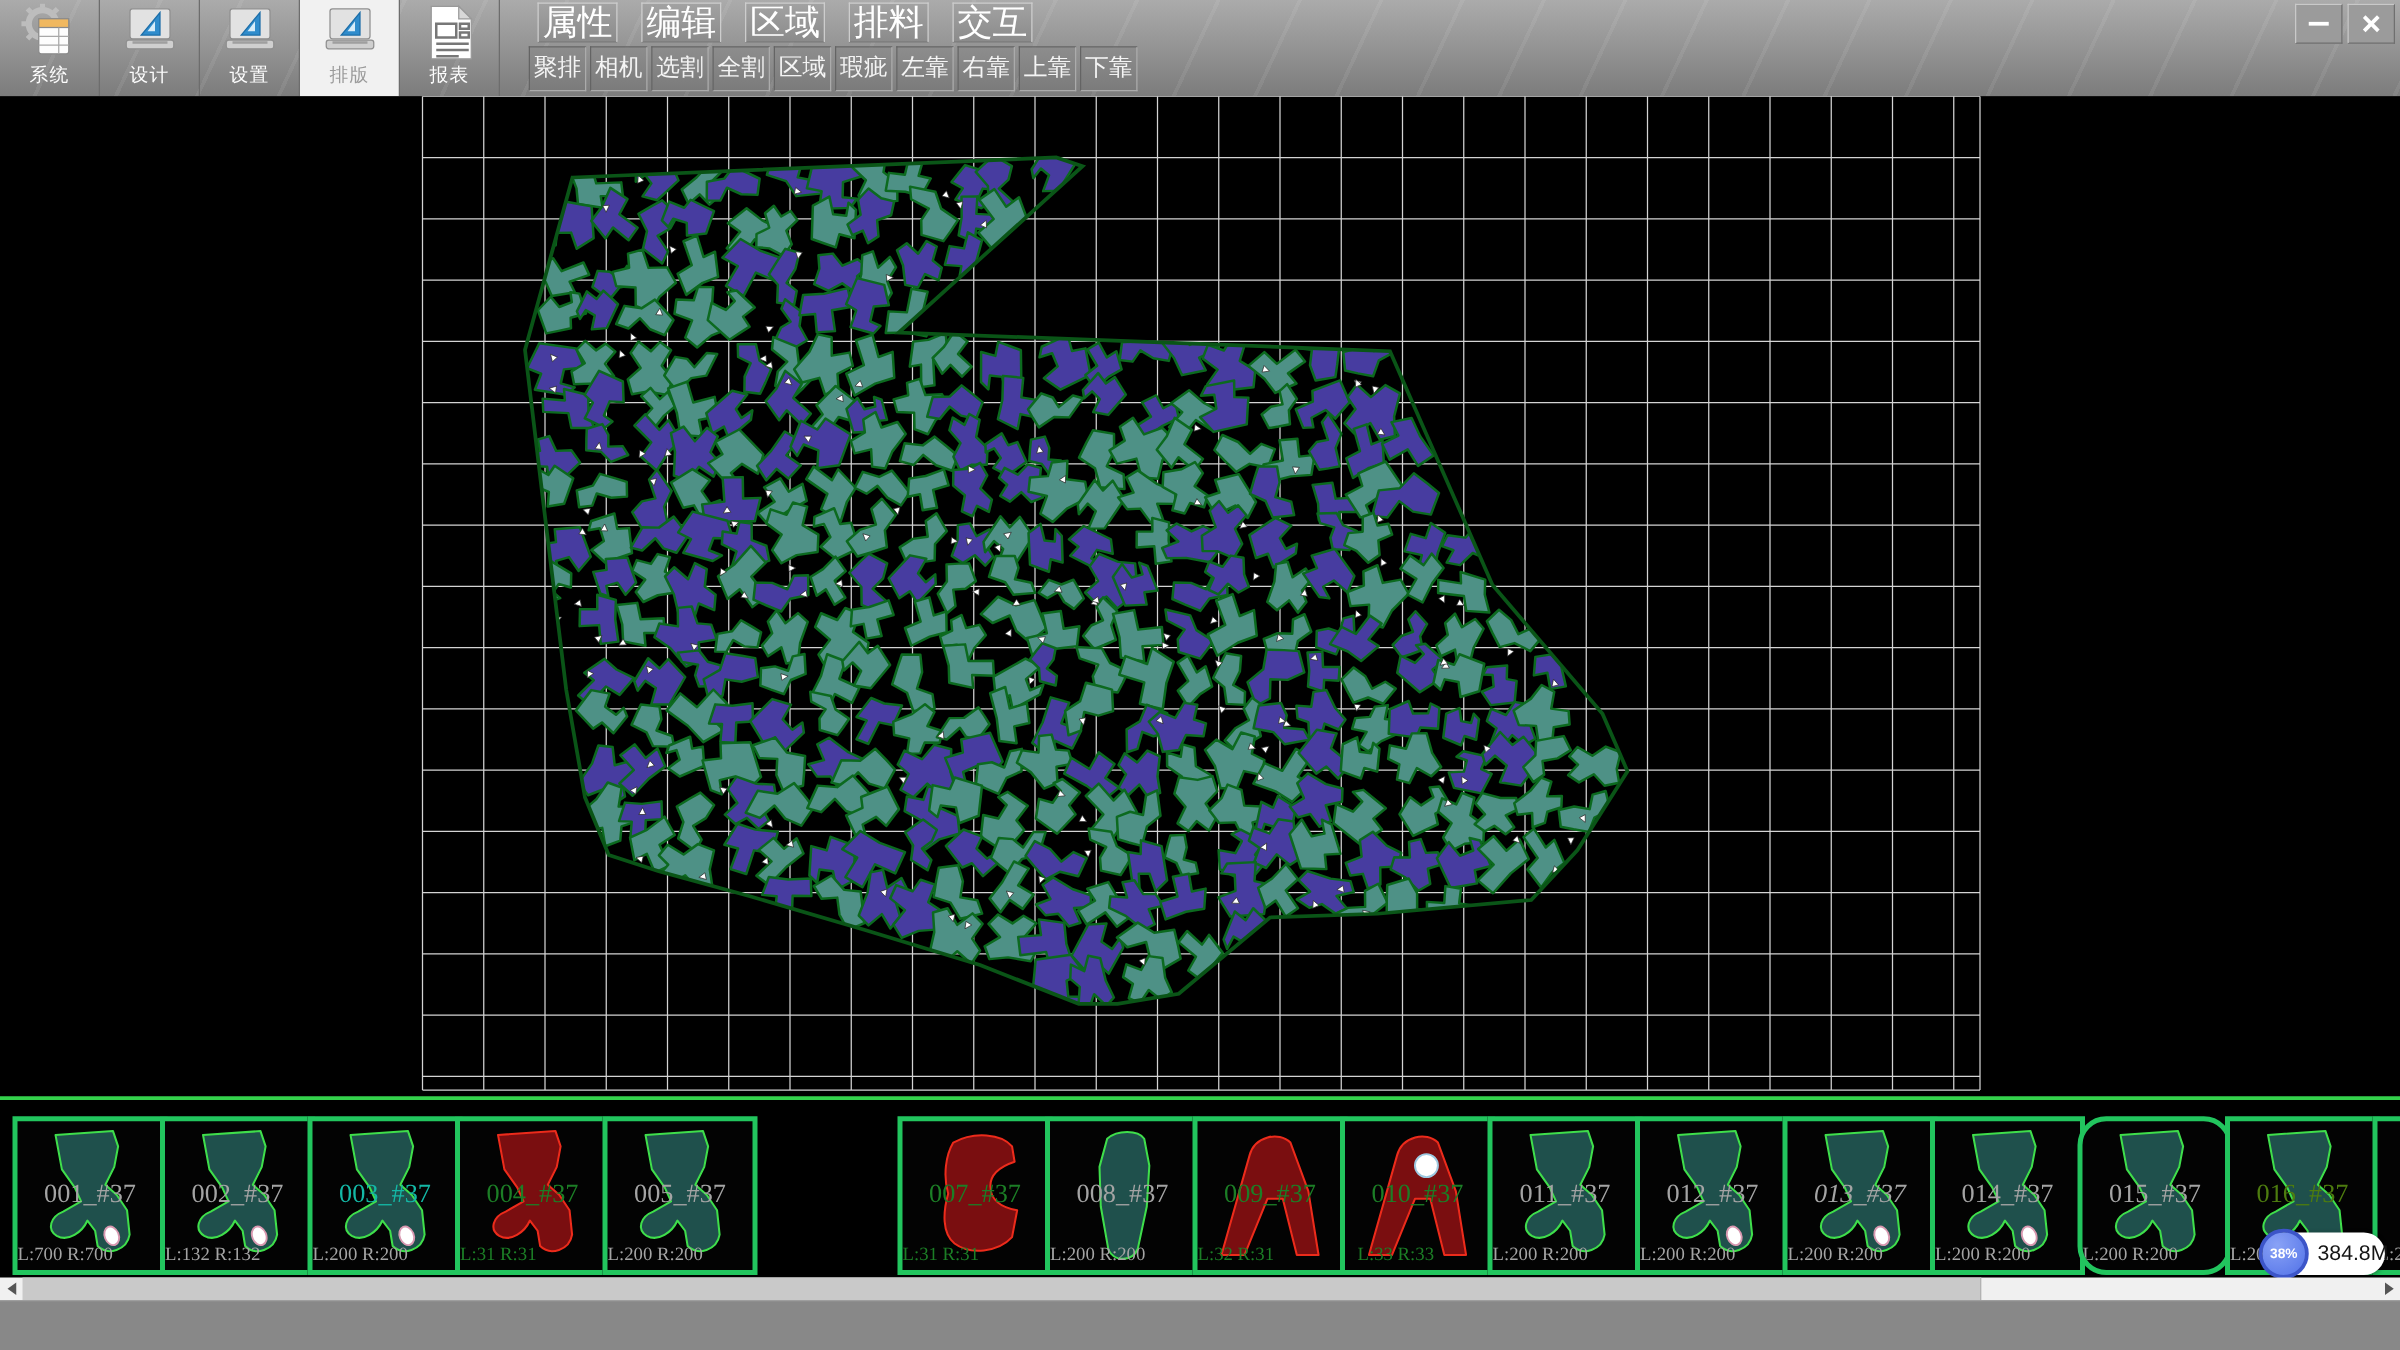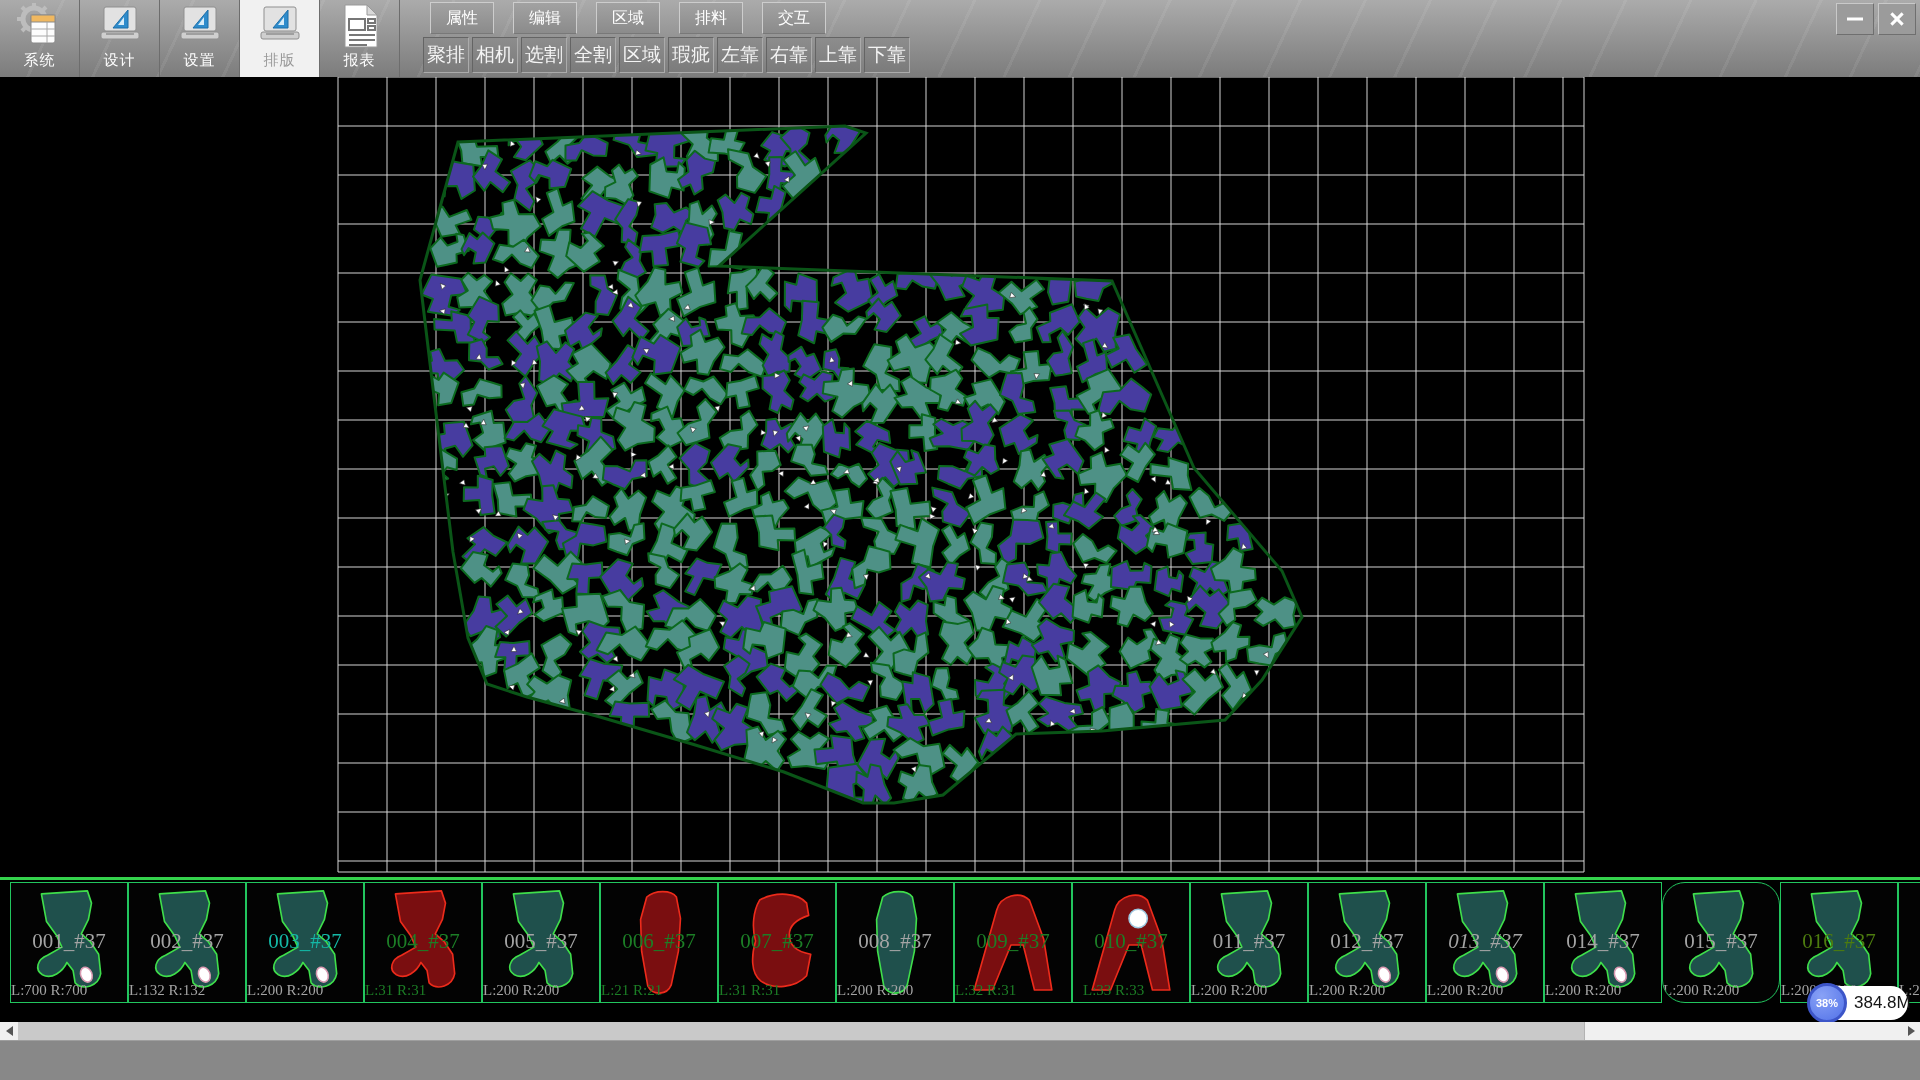--- a/index.html
+++ b/index.html
@@ -14,21 +14,21 @@
     background:repeating-linear-gradient(115deg,transparent 0 56px,rgba(255,255,255,.07) 56px 59px);}
   #app-buttons{position:absolute;left:0;top:0;height:77px;display:flex;}
   .app-btn{width:79px;height:77px;display:flex;flex-direction:column;align-items:center;
     justify-content:flex-start;border-right:1px solid #6d6d6d;cursor:pointer;position:relative;}
   .app-btn.active{background:#f1f1f1;}
   .app-btn .ico{width:46px;height:46px;margin-top:3px;}
   .app-btn .lbl{color:#fdfdfd;font-size:15px;margin-top:2px;letter-spacing:1px;}
   .app-btn.active .lbl{color:#9a9a9a;}
 
   #menu-row{position:absolute;left:430px;top:2px;display:flex;gap:19px;}
-  .menu-btn{width:62px;height:30px;line-height:30px;text-align:center;color:#fff;font-size:16px;
+  .menu-btn{width:62px;height:30px;line-height:30px;text-align:center;color:#fff;font-size:28px;
     background:linear-gradient(#a2a2a2,#8b8b8b);border:1px solid #cscsc;border:1px solid #cdcdcd;
     border-bottom-color:#787878;cursor:pointer;}
   #tool-row{position:absolute;left:423px;top:37px;display:flex;gap:3px;}
   .tool-btn{width:44px;height:34px;line-height:34px;text-align:center;color:#f4f4f4;font-size:19px;
     background:linear-gradient(#8d8d8d,#7b7b7b);
     border:1px solid;border-color:#646464 #ababab #ababab #646464;cursor:pointer;}
 
   #win-controls{position:absolute;right:4px;top:3px;display:flex;gap:4px;}
   .win-btn{width:36px;height:30px;background:#9b9b9b;position:relative;cursor:pointer;
     border:1px solid;border-color:#c9c9c9 #6f6f6f #6f6f6f #c9c9c9;}
@@ -38,22 +38,22 @@
   .win-btn .x2{transform:translate(-50%,-50%) rotate(-45deg);}
 
   
   #canvas-area{position:absolute;left:0;top:77px;width:1920px;height:800px;background:#000;}
 
   
   #strip-sep{position:absolute;left:0;top:877px;width:1920px;height:3px;background:#34d24c;}
 
   
   #thumb-strip{position:absolute;left:0;top:880px;width:1920px;height:142px;background:#000;overflow:hidden;}
-  .thumb-cell{position:absolute;top:2px;width:116px;height:119px;background:#030303;
-    border:1px solid #22c55e;cursor:pointer;overflow:hidden;}
+  .thumb-cell{position:absolute;top:13px;width:116px;height:119px;background:#030303;
+    border:4px solid #22c55e;cursor:pointer;overflow:hidden;}
   .thumb-cell svg{position:absolute;left:50%;top:50%;transform:translate(-50%,-50%);}
   .thumb-name{position:absolute;left:0;right:0;top:50%;transform:translateY(-58%);
     text-align:center;font-family:"Liberation Serif","DejaVu Serif",serif;font-size:21px;pointer-events:none;}
   .thumb-info{position:absolute;left:0;right:0;bottom:3px;text-align:left;
     font-family:Liberation Serif, serif;font-size:15px;pointer-events:none;}
 
   
   #memory-badge{position:absolute;right:12px;bottom:60px;width:98px;height:34px;background:#fff;
     border-radius:17px;box-shadow:0 1px 4px rgba(0,0,0,.4);}
   #memory-badge .circle{position:absolute;left:-3px;top:-3px;width:34px;height:34px;border-radius:50%;
@@ -726,27 +726,20 @@
         <div class="thumb-name" style="color: rgb(28, 126, 38);">004_#37</div>
         <div class="thumb-info" style="color: rgb(28, 126, 38);">L:31 R:31</div>
       </div>
       <div class="thumb-cell" style="left: 482px;">
         <svg width="92" height="112" viewBox="0 0 90 108">
           <path d="M18,6 L63,3 L67,15 L64,31 L57,45 L66,53 L74,65 L76,84 C74,96 59,101 51,93 L49,81 L43,73 C39,82 28,90 19,85 C11,80 14,70 24,66 L38,58 L33,47 L23,33 Z" fill="#1f504c" stroke="#3fde4b" stroke-width="1.6" stroke-linejoin="round"></path>
         </svg>
         <div class="thumb-name" style="color: rgb(164, 164, 164);">005_#37</div>
         <div class="thumb-info" style="color: rgb(164, 164, 164);">L:200 R:200</div>
       </div>
-      <div class="thumb-cell" style="left: 600px;">
-        <svg width="92" height="112" viewBox="0 0 90 108">
-          <path d="M33,9 C41,2 57,2 62,9 L66,30 L64,62 L57,95 C53,105 39,106 34,96 L28,62 L27,31 Z" fill="#7a0e10" stroke="#ec2b1b" stroke-width="1.6" stroke-linejoin="round"></path>
-        </svg>
-        <div class="thumb-name" style="color: rgb(28, 126, 38);">006_#37</div>
-        <div class="thumb-info" style="color: rgb(28, 126, 38);">L:21 R:21</div>
-      </div>
       <div class="thumb-cell" style="left: 718px;">
         <svg width="92" height="112" viewBox="0 0 90 108">
           <path d="M28,12 C44,3 66,5 74,15 L76,27 C64,31 57,37 57,46 C57,57 66,63 78,65 L74,86 C63,98 41,100 29,91 C19,83 20,66 24,52 C20,38 22,22 28,12 Z" fill="#7a0e10" stroke="#ec2b1b" stroke-width="1.6" stroke-linejoin="round"></path>
         </svg>
         <div class="thumb-name" style="color: rgb(28, 126, 38);">007_#37</div>
         <div class="thumb-info" style="color: rgb(28, 126, 38);">L:31 R:31</div>
       </div>
       <div class="thumb-cell" style="left: 836px;">
         <svg width="92" height="112" viewBox="0 0 90 108">
           <path d="M33,9 C41,2 57,2 62,9 L66,30 L64,62 L57,95 C53,105 39,106 34,96 L28,62 L27,31 Z" fill="#1f504c" stroke="#3fde4b" stroke-width="1.6" stroke-linejoin="round"></path>

